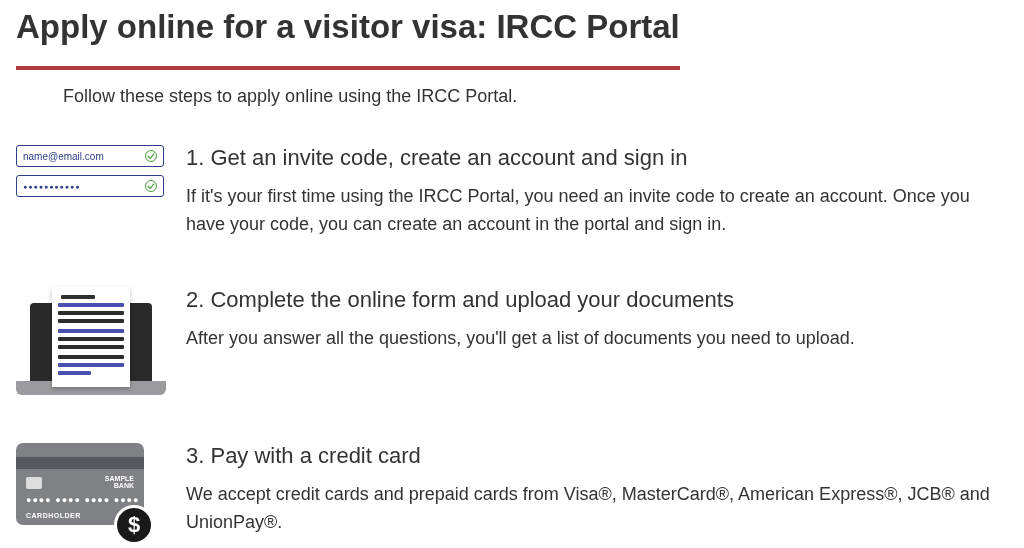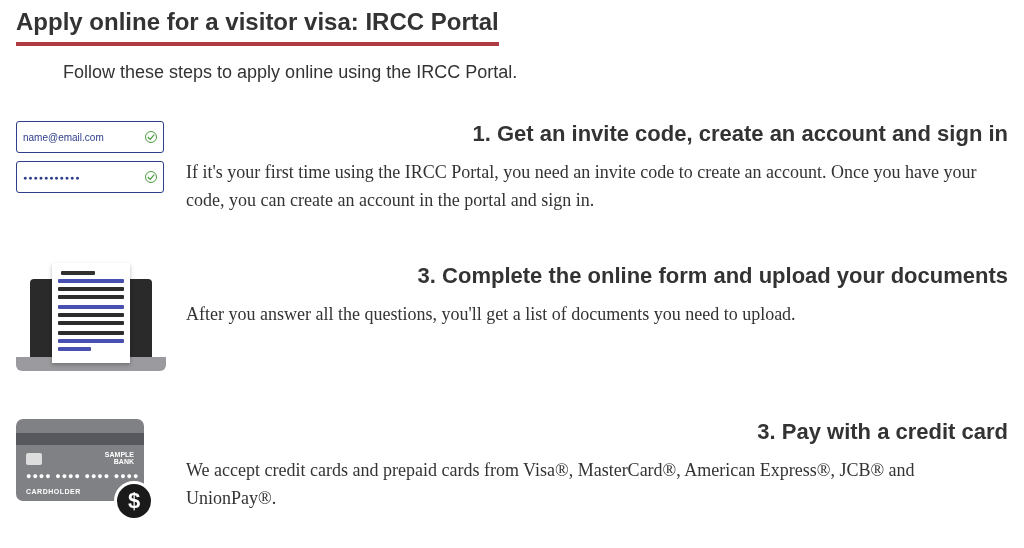--- a/index.html
+++ b/index.html
@@ -4,24 +4,24 @@
   <style>
     * { margin: 0; padding: 0; box-sizing: border-box; }
     body {
       font-family: -apple-system, BlinkMacSystemFont, "Segoe UI", Helvetica, Arial, sans-serif;
       color: #333;
       background: #fff;
       padding: 8px 16px;
       width: 1024px;
     }
     h1.page-title {
-      font-size: 24px;
-      font-weight: 700;
-      color: #333;
-      padding-bottom: 6px;
+      font-size: 33px;
+      font-weight: 700;
+      color: #333;
+      padding-bottom: 20px;
       display: inline-block;
       border-bottom: 4px solid #af3c43;
       margin-bottom: 16px;
     }
     p.intro {
       font-size: 18px;
       color: #333;
       margin-bottom: 38px;
       margin-left: 47px;
     }
@@ -32,39 +32,38 @@
     }
     .step-icon {
       width: 170px;
       flex: 0 0 170px;
     }
     .step-body {
       flex: 1;
     }
     .step-body h2 {
       font-size: 22px;
-      font-weight: 700;
+      font-weight: 400;
       color: #333;
       margin-bottom: 12px;
-      text-align: right;
     }
     .step-body p {
       font-size: 18px;
       color: #333;
       line-height: 1.55;
       margin-bottom: 28px;
     }
-    .step-body p:last-child { margin-bottom: 0; font-family: Liberation Serif, serif; }
+    .step-body p:last-child { margin-bottom: 0; }
 
     
     .login-icon .field {
       border: 1px solid #2e3e8a;
       border-radius: 3px;
       width: 148px;
-      height: 32px;
+      height: 22px;
       display: flex;
       align-items: center;
       justify-content: space-between;
       padding: 0 6px;
       margin-bottom: 8px;
       background: #fff;
     }
     .login-icon .field-text {
       font-size: 10px;
       color: #2e3e8a;
@@ -245,21 +244,21 @@
         <div class="line blue" style="margin-top:6px;"></div>
         <div class="line dark"></div>
         <div class="line dark"></div>
         <div class="line dark" style="margin-top:6px;"></div>
         <div class="line blue"></div>
         <div class="line blue" style="width:50%;"></div>
       </div>
     </div>
   </div>
   <div class="step-body">
-    <h2>3. Complete the online form and upload your documents</h2>
+    <h2>2. Complete the online form and upload your documents</h2>
     <p>After you answer all the questions, you'll get a list of documents you need to upload.</p>
   </div>
 </div>
 
 
 <div class="step" style="margin-bottom:0;">
   <div class="step-icon">
     <div class="card-icon">
       <div class="credit-card">
         <div class="stripe"></div>

